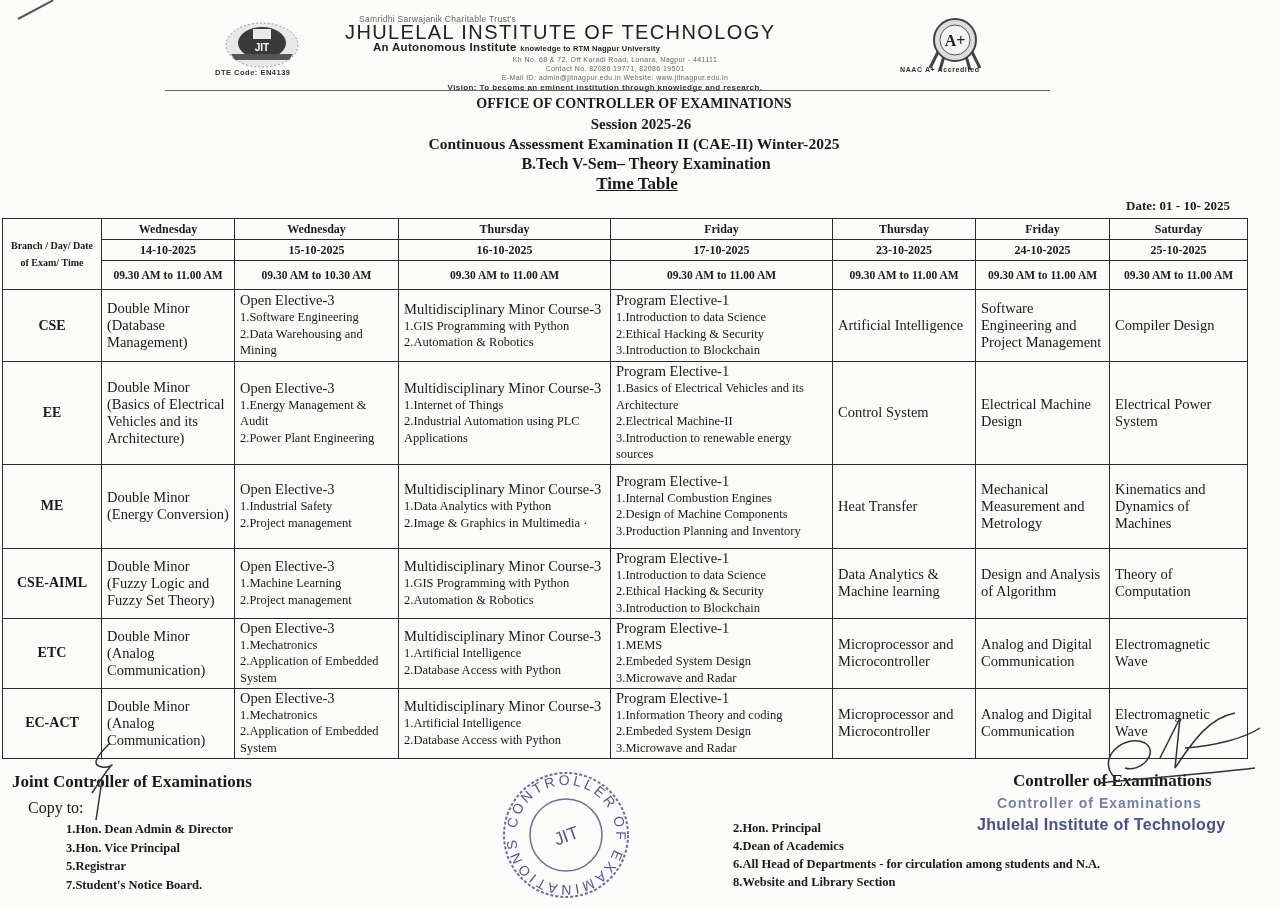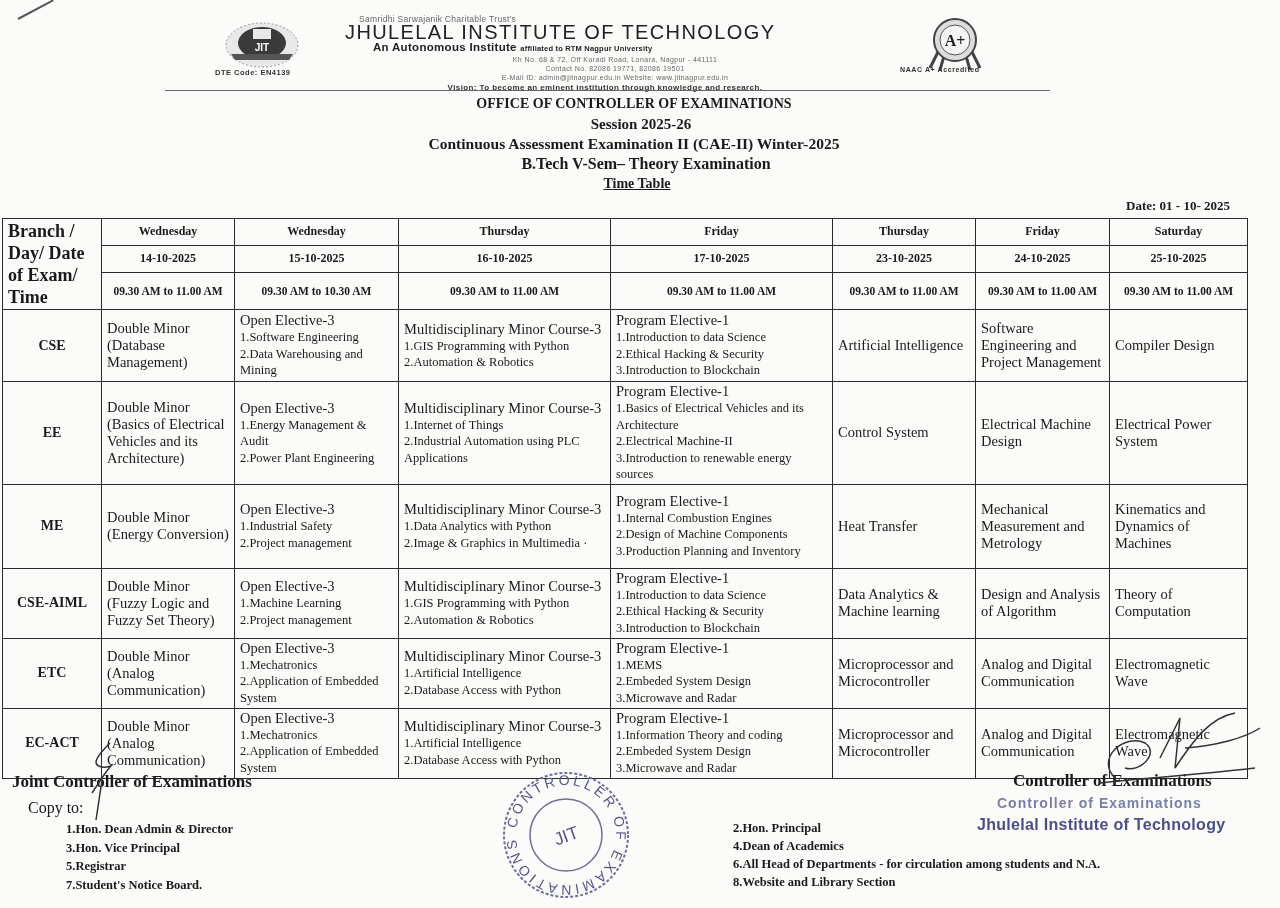--- a/index.html
+++ b/index.html
@@ -29,34 +29,34 @@
   .naac-text { position: absolute; left: 695px; top: 58px; font-family: "Liberation Sans", sans-serif; font-size: 7px; font-weight: bold; color: #333; letter-spacing: 0.6px; }
   .lh-rule { position: absolute; left: 165px; top: 90px; width: 885px; height: 1px; background: #666; }
 
   
   .titles { position: absolute; left: 0; top: 94px; width: 1258px; text-align: center; font-weight: bold; }
   .titles div { line-height: 20px; }
   .t-office { font-size: 14px; padding-left: 10px; }
   .t-session { font-size: 15px; padding-left: 24px; }
   .t-cae { font-size: 15.5px; padding-left: 10px; }
   .t-btech { font-size: 16px; padding-left: 18px; margin-left: 16px; }
-  .t-tt { font-size: 14px; text-decoration: underline; padding-left: 16px; }
+  .t-tt { font-size: 17px; text-decoration: underline; padding-left: 16px; }
   .doc-date { position: absolute; left: 1126px; top: 198px; font-size: 13px; font-weight: bold; }
 
   
   table.tt {
     position: absolute; left: 2px; top: 218px;
     border-collapse: collapse; table-layout: fixed; width: 1245px;
   }
   table.tt td, table.tt th {
     border: 1.5px solid #2a2a2a; padding: 1px 5px; vertical-align: middle;
   }
   .hd { font-weight: bold; font-size: 12px; text-align: center; height: 18px; padding: 1px 3px; }
   .hd-time { font-weight: bold; font-size: 11.5px; text-align: center; height: 26px; line-height: 12px; padding: 0 3px; }
-  .corner { font-weight: bold; font-size: 18px; text-align: left; line-height: 22px; }
+  .corner { font-weight: bold; font-size: 10px; text-align: center; line-height: 17px; }
   .branch { font-weight: bold; font-size: 14px; text-align: center; }
   .cell { font-size: 14.5px; line-height: 17px; }
   .cell .item { font-size: 12.5px; line-height: 16.5px; }
 
   
   .jce { position: absolute; left: 12px; top: 772px; font-size: 17px; font-weight: bold; }
   .copyto { position: absolute; left: 28px; top: 799px; font-size: 16px; font-weight: normal; }
   .copy-left { position: absolute; left: 66px; top: 820px; font-size: 12.5px; font-weight: bold; line-height: 18.5px; }
   .copy-right { position: absolute; left: 733px; top: 819px; font-size: 12.5px; font-weight: bold; line-height: 18px; }
   .coe { position: absolute; left: 1013px; top: 771px; font-size: 17px; font-weight: bold; }
@@ -76,21 +76,21 @@
     <ellipse cx="39" cy="23" rx="24" ry="16" fill="#3a3a3a"></ellipse>
     <rect x="30" y="9" width="18" height="10" fill="#e8e8e8"></rect>
     <text x="39" y="31" font-family="Liberation Sans, sans-serif" font-weight="bold" font-size="10" fill="#fff" text-anchor="middle">JIT</text>
     <path d="M8 34 L70 34 L66 40 L12 40 Z" fill="#555"></path>
   </svg>
   <div class="dte-code">DTE Code: EN4139</div>
 
   <div class="lh-center">
     <div class="trust">Samridhi Sarwajanik Charitable Trust's</div>
     <div class="inst-name">JHULELAL INSTITUTE OF TECHNOLOGY</div>
-    <div class="autonomous"><span>An Autonomous Institute</span> <span class="aff">affiliated to RTM Nagpur University</span></div>
+    <div class="autonomous"><span>An Autonomous Institute</span> <span class="aff">knowledge to RTM Nagpur University</span></div>
     <div class="addr">Kh No. 68 &amp; 72, Off Koradi Road, Lonara, Nagpur - 441111</div>
     <div class="addr">Contact No. 82086 19771, 82086 19501</div>
     <div class="addr">E-Mail ID: admin@jitnagpur.edu.in      Website: www.jitnagpur.edu.in</div>
     <div class="vision">Vision: To become an eminent institution through knowledge and research.</div>
   </div>
 
   <svg class="logo-naac" viewBox="0 0 70 52">
     <path d="M18 34 L10 50 M24 38 L20 52 M46 38 L50 52 M52 34 L60 50" stroke="#444" stroke-width="3"></path>
     <circle cx="35" cy="22" r="21" fill="#ddd" stroke="#444" stroke-width="2"></circle>
     <circle cx="35" cy="22" r="15" fill="#f4f4f4" stroke="#555" stroke-width="1"></circle>

